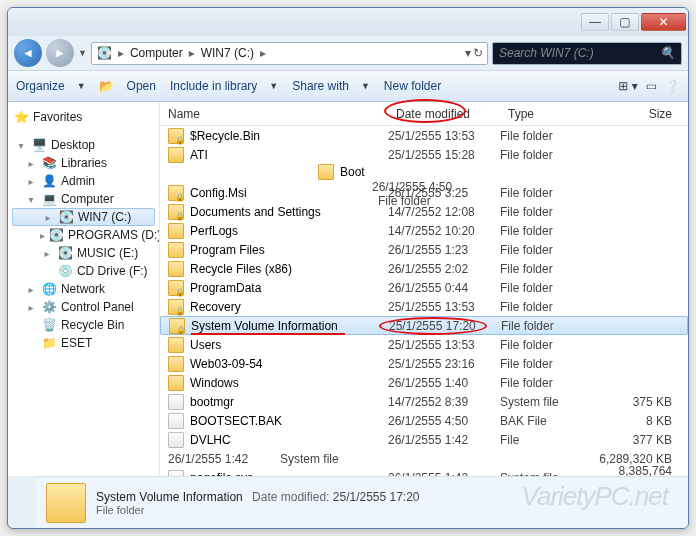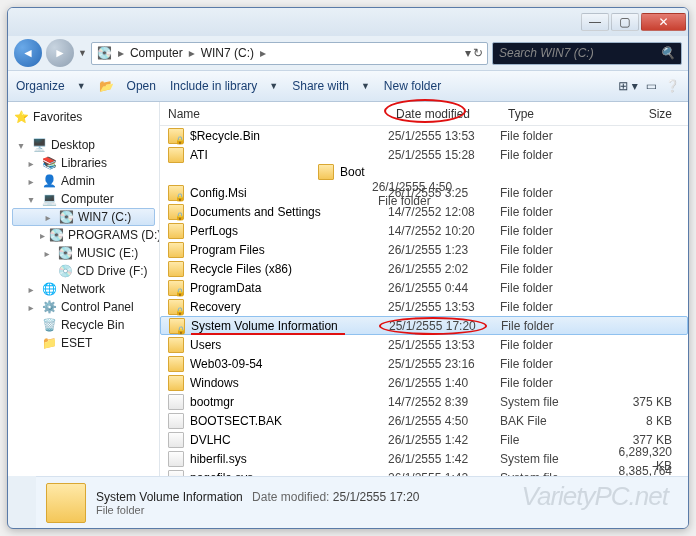--- a/index.html
+++ b/index.html
@@ -347,24 +347,20 @@
           <div class="row" style="position: relative;">
             <div class="c-name">
               <span class="ficon file"></span>
               <span>DVLHC</span>
             </div>
             <div class="c-date">26/1/2555 1:42</div>
             <div class="c-type">File</div>
             <div class="c-size">377 KB</div>
           </div>
           <div class="row" style="position: relative;">
-            <div class="c-name">
-              <span class="ficon file"></span>
-              <span>hiberfil.sys</span>
-            </div>
             <div class="c-date">26/1/2555 1:42</div>
             <div class="c-type">System file</div>
             <div class="c-size">6,289,320 KB</div>
           </div>
           <div class="row" style="position: relative;">
             <div class="c-name">
               <span class="ficon file"></span>
               <span>pagefile.sys</span>
             </div>
             <div class="c-date">26/1/2555 1:42</div>

